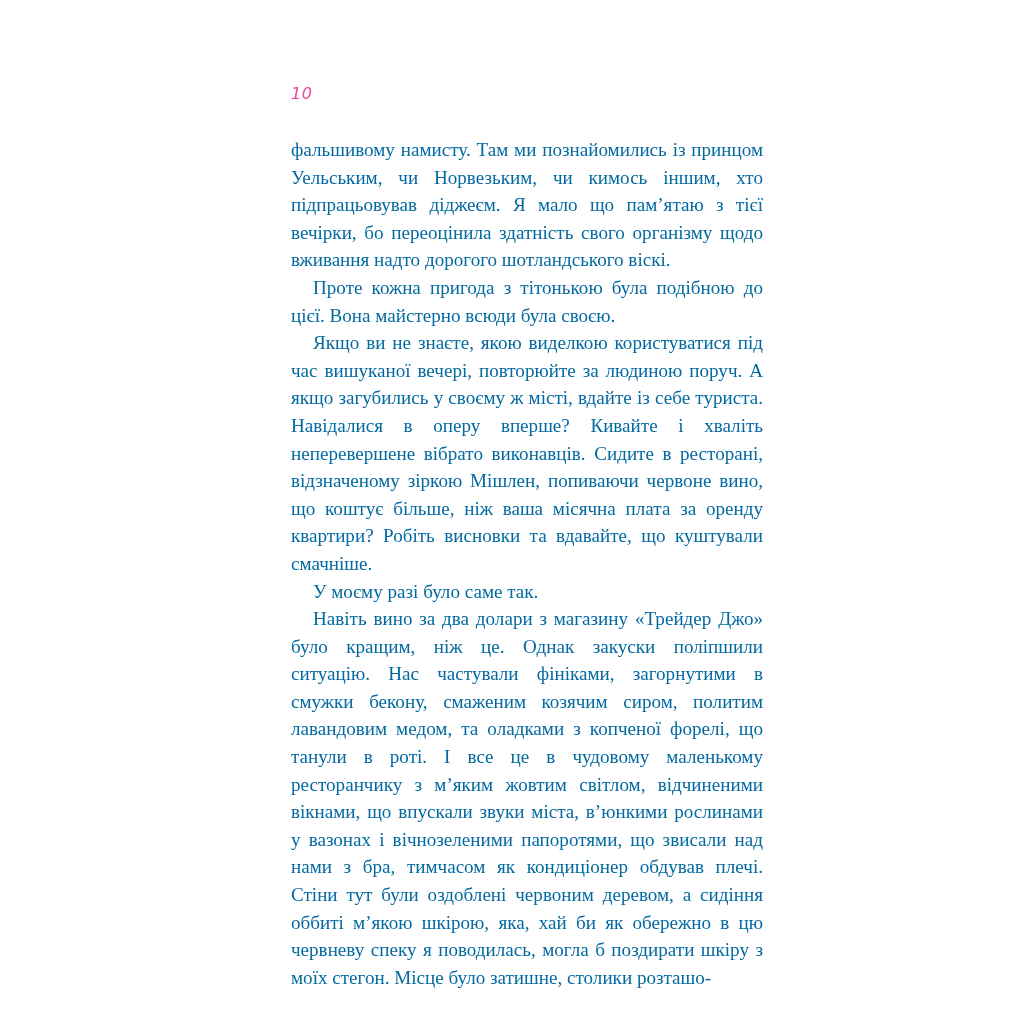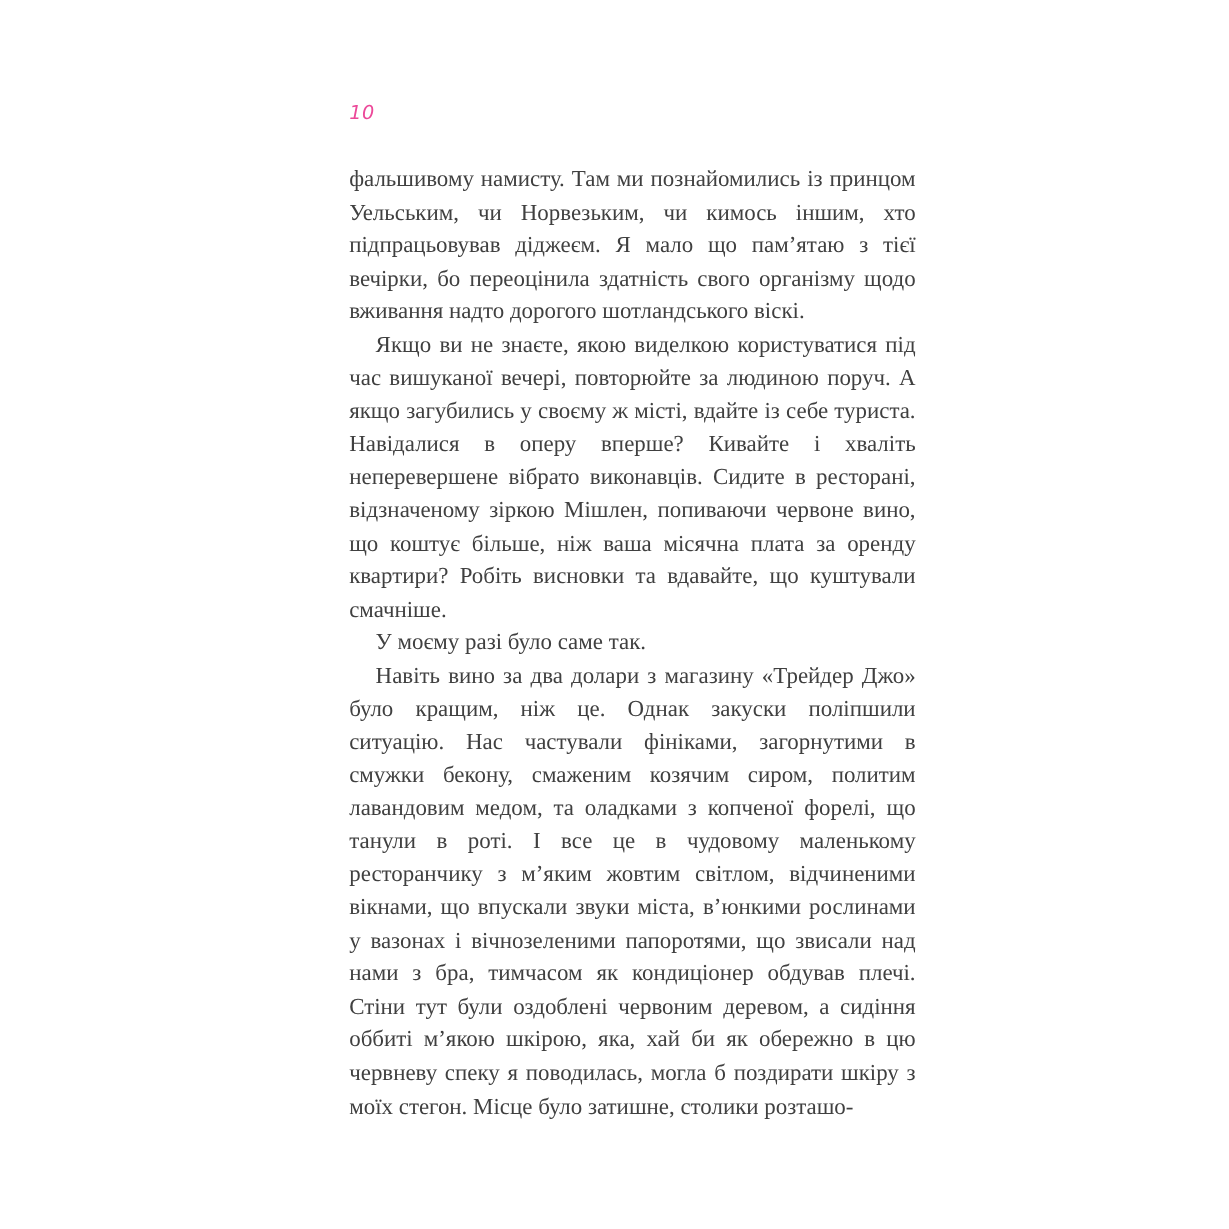--- a/index.html
+++ b/index.html
@@ -34,21 +34,21 @@
     line-height: 1;
     user-select: none;
   }
 
   
   .textblock {
     position: absolute;
     left: 291px;
     top: 136px;
     width: 472px;
-    color: #404040;
+    color: #0369a1;
     font-size: 19.1px;
     line-height: 27.6px;
     text-align: justify;
     text-justify: inter-word;
     hyphens: none;
     -webkit-hyphens: none;
   }
 
   .textblock p {
     margin: 0;
@@ -67,18 +67,19 @@
 </style>
 </head>
 <body>
 
 <div class="page">
 
   <div class="folio">10</div>
 
   <div class="textblock">
     <p class="cont">фальшивому намисту. Там ми познайомились із принцом Уельським, чи Норвезьким, чи кимось іншим, хто підпрацьовував діджеєм. Я мало що пам’ятаю з тієї вечірки, бо переоцінила здатність свого організму щодо вживання надто дорогого шотландського віскі.</p>
+    <p>Проте кожна пригода з тітонькою була подібною до цієї. Вона майстерно всюди була своєю.</p>
     <p>Якщо ви не знаєте, якою виделкою користуватися під час вишуканої вечері, повторюйте за людиною поруч. А якщо загубились у своєму ж місті, вдайте із себе туриста. Навідалися в оперу вперше? Кивайте і хваліть неперевершене вібрато виконавців. Сидите в ресторані, відзначеному зіркою Мішлен, попиваючи червоне вино, що коштує більше, ніж ваша місячна плата за оренду квартири? Робіть висновки та вдавайте, що куштували смачніше.</p>
     <p>У моєму разі було саме так.</p>
     <p>Навіть вино за два долари з магазину «Трейдер Джо» було кращим, ніж це. Однак закуски поліпшили ситуацію. Нас частували фініками, загорнутими в смужки бекону, смаженим козячим сиром, политим лавандовим медом, та оладками з копченої форелі, що танули в роті. І все це в чудовому маленькому ресторанчику з м’яким жовтим світлом, відчиненими вікнами, що впускали звуки міста, в’юнкими рослинами у вазонах і вічнозеленими папоротями, що звисали над нами з бра, тимчасом як кондиціонер обдував плечі. Стіни тут були оздоблені червоним деревом, а сидіння оббиті м’якою шкірою, яка, хай би як обережно в цю червневу спеку я поводилась, могла б поздирати шкіру з моїх стегон. Місце було затишне, столики розташо-</p>
   </div>
 
 </div>
 
 </body></html>

